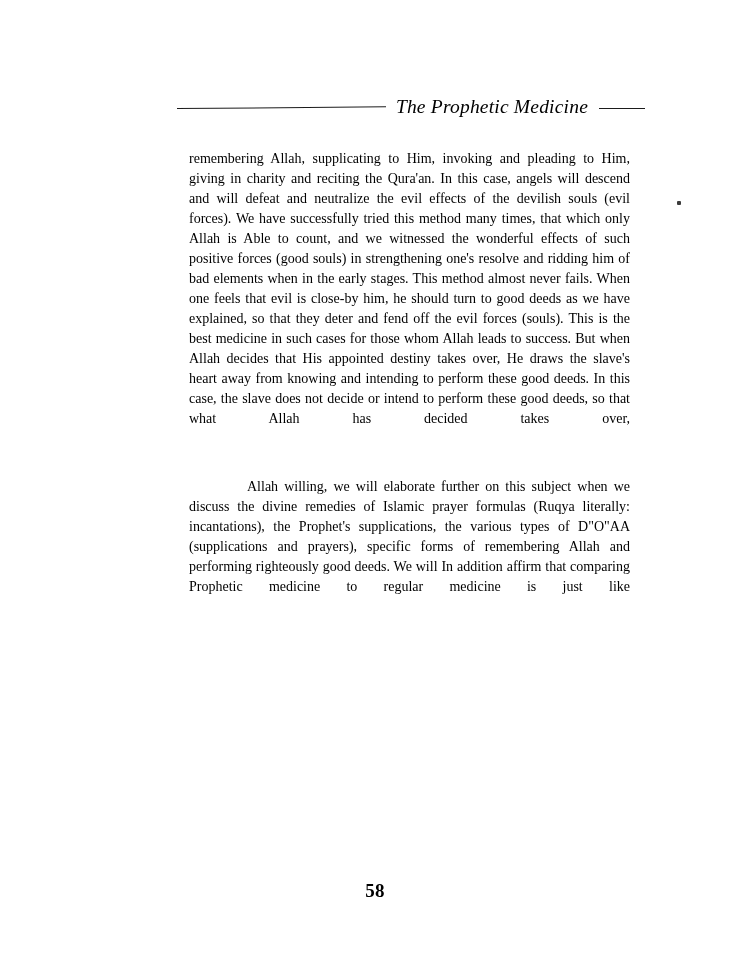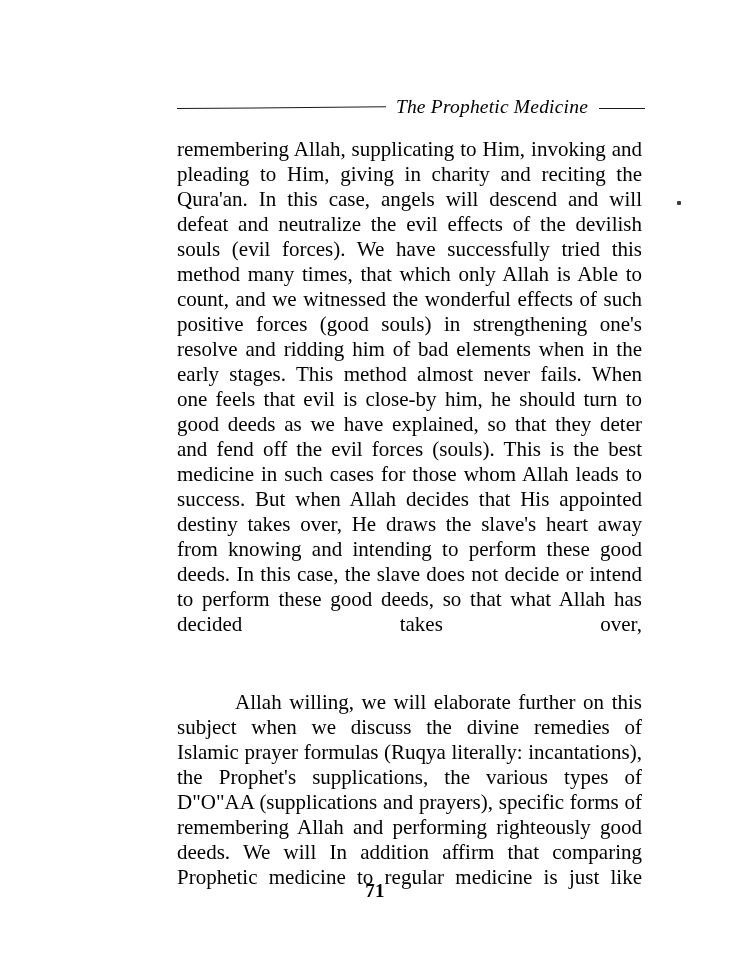--- a/index.html
+++ b/index.html
@@ -65,23 +65,23 @@
   }
 
   
   .body-block {
     position: absolute;
     left: 177px;
     top: 137px;
     width: 465px;
   }
   p.para {
-    margin: 0;
-    font-size: 21px;
-    line-height: 25px;
+    margin: 12px;
+    font-size: 14px;
+    line-height: 20px;
     text-align: justify;
     text-justify: inter-word;
     word-spacing: 0.2px;
     hyphens: none;
   }
   p.para + p.para {
     margin-top: 28px;
   }
   p.indented {
     text-indent: 58px;
@@ -128,15 +128,15 @@
     <span class="rule-right"></span>
   </div>
 
   <div class="speck"></div>
 
   <div class="body-block">
     <p class="para justify-last">remembering Allah, supplicating to Him, invoking and pleading to Him, giving in charity and reciting the Qura'an. In this case, angels will descend and will defeat and neutralize the evil effects of the devilish souls (evil forces). We have successfully tried this method many times, that which only Allah is Able to count, and we witnessed the wonderful effects of such positive forces (good souls) in strengthening one's resolve and ridding him of bad elements when in the early stages. This method almost never fails. When one feels that evil is close-by him, he should turn to good deeds as we have explained, so that they deter and fend off the evil forces (souls). This is the best medicine in such cases for those whom Allah leads to success. But when Allah decides that His appointed destiny takes over, He draws the slave's heart away from knowing and intending to perform these good deeds. In this case, the slave does not decide or intend to perform these good deeds, so that what Allah has decided takes over,</p>
     <p class="para indented justify-last">Allah willing, we will elaborate further on this subject when we discuss the divine remedies of Islamic prayer formulas (Ruqya literally: incantations), the Prophet's supplications, the various types of D"O"AA (supplications and prayers), specific forms of remembering Allah and performing righteously good deeds. We will In addition affirm that comparing Prophetic medicine to regular medicine is just like</p>
   </div>
 
-  <div class="folio">71</div>
+  <div class="folio">58</div>
 
 </div>
 
 </body></html>

